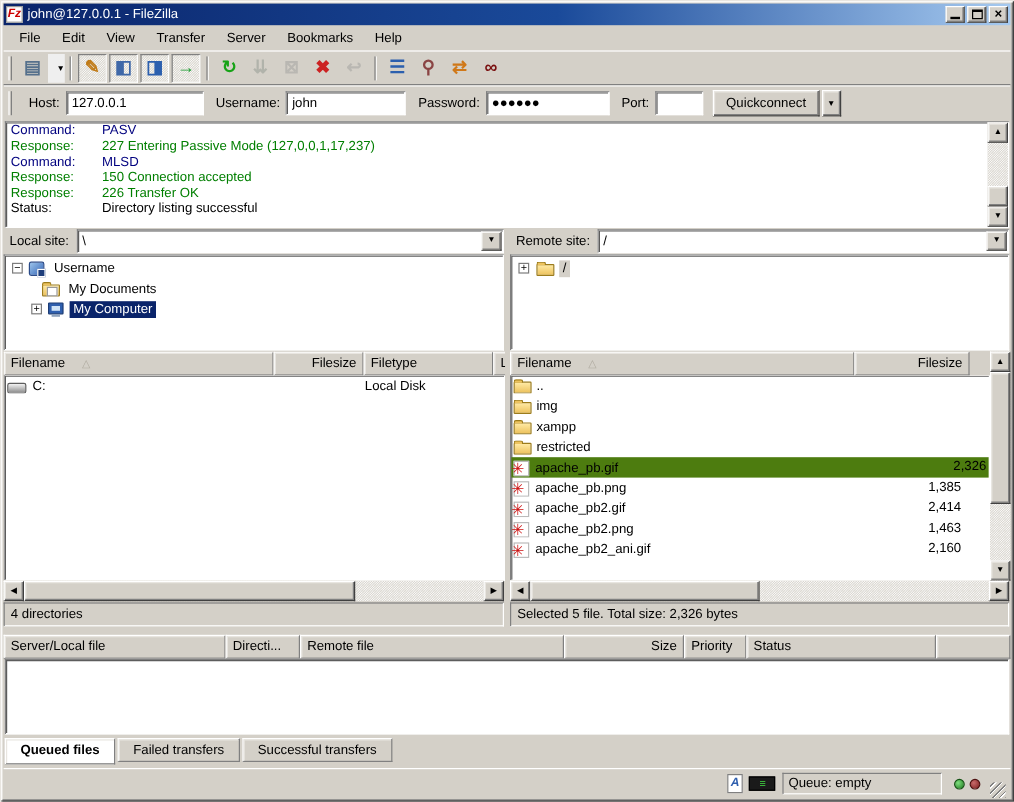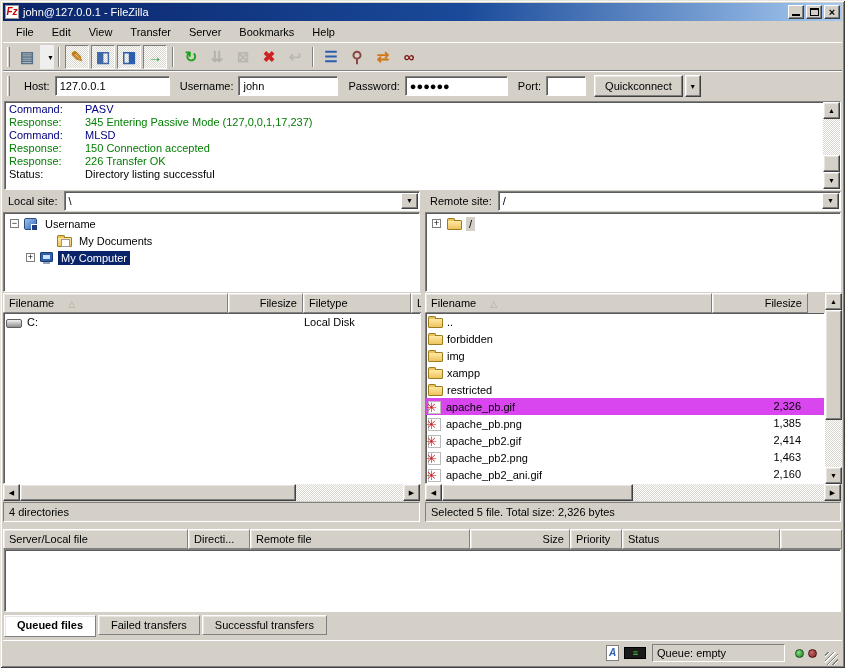--- a/index.html
+++ b/index.html
@@ -94,21 +94,21 @@
   .list-col{flex:1;display:flex;flex-direction:column;overflow:hidden;}
   .list-header{height:20px;display:flex;flex:none;background:#d4d0c8;}
   .hcell{height:20px;background:#d4d0c8;border:1px solid;border-color:#fff #808080 #808080 #fff;
     box-shadow:inset 1px 1px 0 #e8e5e0;padding:3px 5px 0;white-space:nowrap;overflow:hidden;flex:none;}
   .hcell.right{text-align:right;}
   .hcell.fill{flex:1;}
   .sort-arrow{color:#b0aba0;font-size:9px;margin-left:14px;}
   .list-body{flex:1;background:#fff;border:1px solid;border-color:#808080 #fff #fff #808080;
     box-shadow:inset 1px 1px 0 #5c5c5c;border-top:none;overflow:hidden;}
   .file-row{height:17px;display:flex;align-items:center;}
-  .file-row.sel-inactive{background:#d946ef;}
+  .file-row.sel-inactive{background:#4d7c0f;gap:21px;}
   .cell{white-space:nowrap;overflow:hidden;flex:none;display:flex;align-items:center;}
   .cell.right{justify-content:flex-end;padding-right:8px;display:block;text-align:right;line-height:17px;}
   .statusrow{height:20px;margin:1px 1px 0 0;background:#d4d0c8;border:1px solid;border-color:#808080 #fff #fff #808080;
     padding:3px 5px 0;white-space:nowrap;overflow:hidden;flex:none;}
   .pane-hscroll{margin-right:1px;flex:none;}
   
   .fi{display:inline-block;position:relative;flex:none;}
   .fi-folder,.fi-folder-open,.fi-documents{width:15px;height:10px;margin:3px 4px 0 2px;
     background:linear-gradient(#ffe9a2,#edc35f);border:1px solid #9c7c1c;border-radius:1px;}
   .fi-folder::before,.fi-folder-open::before,.fi-documents::before{content:"";position:absolute;top:-3px;left:-1px;
@@ -245,21 +245,21 @@
   </div>
 
   <div class="logbox">
     <div class="log-content" id="log-content">
         <div class="log-line command">
           <span class="log-label">Command:</span>
           <span>PASV</span>
         </div>
         <div class="log-line response">
           <span class="log-label">Response:</span>
-          <span>345 Entering Passive Mode (127,0,0,1,17,237)</span>
+          <span>227 Entering Passive Mode (127,0,0,1,17,237)</span>
         </div>
         <div class="log-line command">
           <span class="log-label">Command:</span>
           <span>MLSD</span>
         </div>
         <div class="log-line response">
           <span class="log-label">Response:</span>
           <span>150 Connection accepted</span>
         </div>
         <div class="log-line response">
@@ -287,21 +287,21 @@
         <span class="combo-text">\</span>
         <span class="combo-btn">▼</span>
       </span>
     </div>
     <div class="treebox" id="local-tree">
         <div class="tree-row" style="padding-left: 6px;">
           <span class="exp">−</span>
           <span class="fi fi-desktop"></span>
           <span class="tree-label">Username</span>
         </div>
-        <div class="tree-row" style="padding-left: 38px;">
+        <div class="tree-row" style="padding-left: 16px;">
           <span class="exp-spacer"></span>
           <span class="fi fi-documents"></span>
           <span class="tree-label">My Documents</span>
         </div>
         <div class="tree-row" style="padding-left: 22px;">
           <span class="exp">+</span>
           <span class="fi fi-computer"></span>
           <span class="tree-label sel-active">My Computer</span>
         </div>
       </div>
@@ -362,27 +362,20 @@
             <div class="file-row">
               <span class="cell" style="width: 287px;">
                 <span class="fi fi-folder"></span>
                 <span>..</span>
               </span>
               <span class="cell right" style="width: 96px;"></span>
             </div>
             <div class="file-row">
               <span class="cell" style="width: 287px;">
                 <span class="fi fi-folder"></span>
-                <span>forbidden</span>
-              </span>
-              <span class="cell right" style="width: 96px;"></span>
-            </div>
-            <div class="file-row">
-              <span class="cell" style="width: 287px;">
-                <span class="fi fi-folder"></span>
                 <span>img</span>
               </span>
               <span class="cell right" style="width: 96px;"></span>
             </div>
             <div class="file-row">
               <span class="cell" style="width: 287px;">
                 <span class="fi fi-folder"></span>
                 <span>xampp</span>
               </span>
               <span class="cell right" style="width: 96px;"></span>

